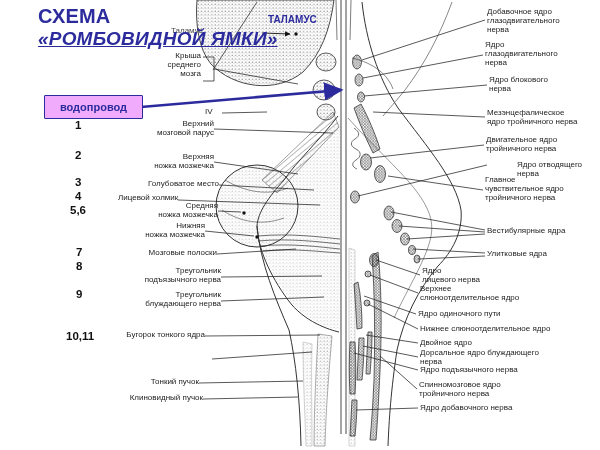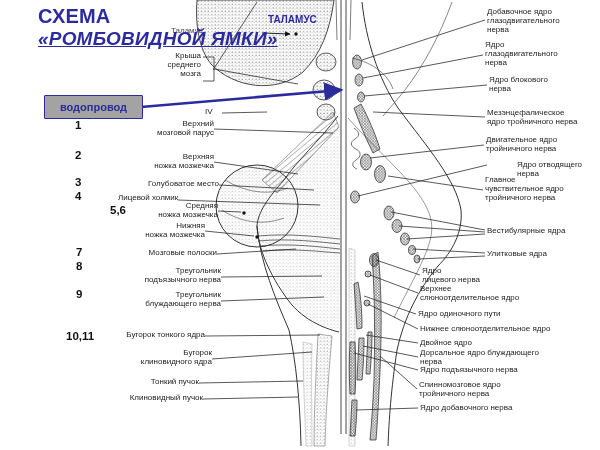--- a/index.html
+++ b/index.html
@@ -5,21 +5,21 @@
   html,body{margin:0;padding:0;background:#fff;}
   .stage{position:relative;width:600px;height:450px;background:#ffffff;overflow:hidden;
          font-family:"Liberation Sans",sans-serif;}
   svg.fig{position:absolute;left:0;top:0;z-index:1;}
   .title{position:absolute;left:13px;top:5px;z-index:4;color:#2b2b9e;font-weight:bold;
          font-size:20px;line-height:1.15;letter-spacing:0.2px;margin-left:25px;}
   .title .l2{font-style:italic;font-size:19px;text-decoration:underline;}
   .thal-big{position:absolute;left:268px;top:14px;z-index:4;color:#2b2b9e;font-weight:bold;font-size:10px;}
   .thal-small{position:absolute;left:171px;top:26px;z-index:2;color:#4a4a4a;font-size:8px;}
   .callout{position:absolute;left:44px;top:95px;width:97px;height:22px;z-index:4;
-           border:1.6px solid #2b2b9e;border-radius:1px;background:#a3a3a3;
+           border:1.6px solid #2b2b9e;border-radius:1px;background:#f0abfc;
            display:flex;align-items:center;justify-content:center;
            color:#2b2b9e;font-weight:bold;font-size:11px;}
   .lbl{position:absolute;z-index:3;font-size:8px;line-height:1.12;color:#1c1c1c;white-space:pre-line;}
   .r{text-align:right;}
   .num{position:absolute;z-index:3;font-size:11.5px;font-weight:bold;color:#111;}
 </style>
 </head>
 <body>
 
 <div class="stage">
@@ -156,21 +156,21 @@
 
   <div class="lbl r" style="right:399px;top:52px;">Крыша
 среднего
 мозга</div>
   <div class="lbl" style="left:205px;top:108px;">IV</div>
 
   <div class="num" style="left:75px;top:119px;">1</div>
   <div class="num" style="left:75px;top:149px;">2</div>
   <div class="num" style="left:75px;top:176px;">3</div>
   <div class="num" style="left:75px;top:190px;">4</div>
-  <div class="num" style="left:70px;top:204px;margin-left:40px;">5,6</div>
+  <div class="num" style="left:70px;top:204px;">5,6</div>
   <div class="num" style="left:76px;top:246px;">7</div>
   <div class="num" style="left:76px;top:260px;">8</div>
   <div class="num" style="left:76px;top:288px;">9</div>
   <div class="num" style="left:66px;top:330px;">10,11</div>
 
   <div class="lbl r" style="right:386px;top:120px;">Верхний
 мозговой парус</div>
   <div class="lbl r" style="right:386px;top:153px;">Верхняя
 ножка мозжечка</div>
   <div class="lbl r" style="right:381px;top:180px;">Голубоватое место</div>
@@ -178,22 +178,20 @@
   <div class="lbl r" style="right:382px;top:202px;">Средняя
 ножка мозжечка</div>
   <div class="lbl r" style="right:395px;top:222px;">Нижняя
 ножка мозжечка</div>
   <div class="lbl r" style="right:383px;top:249px;">Мозговые полоски</div>
   <div class="lbl r" style="right:379px;top:267px;">Треугольник
 подъязычного нерва</div>
   <div class="lbl r" style="right:379px;top:291px;">Треугольник
 блуждающего нерва</div>
   <div class="lbl r" style="right:395px;top:331px;">Бугорок тонкого ядра</div>
-  <div class="lbl r" style="right:388px;top:349px;">Бугорок
-клиновидного ядра</div>
   <div class="lbl r" style="right:401px;top:378px;">Тонкий пучок</div>
   <div class="lbl r" style="right:397px;top:394px;">Клиновидный пучок</div>
 
   <div class="lbl" style="left:487px;top:8px;">Добавочное ядро
 глазодвигательного
 нерва</div>
   <div class="lbl" style="left:485px;top:41px;">Ядро
 глазодвигательного
 нерва</div>
   <div class="lbl" style="left:489px;top:76px;">Ядро блокового

